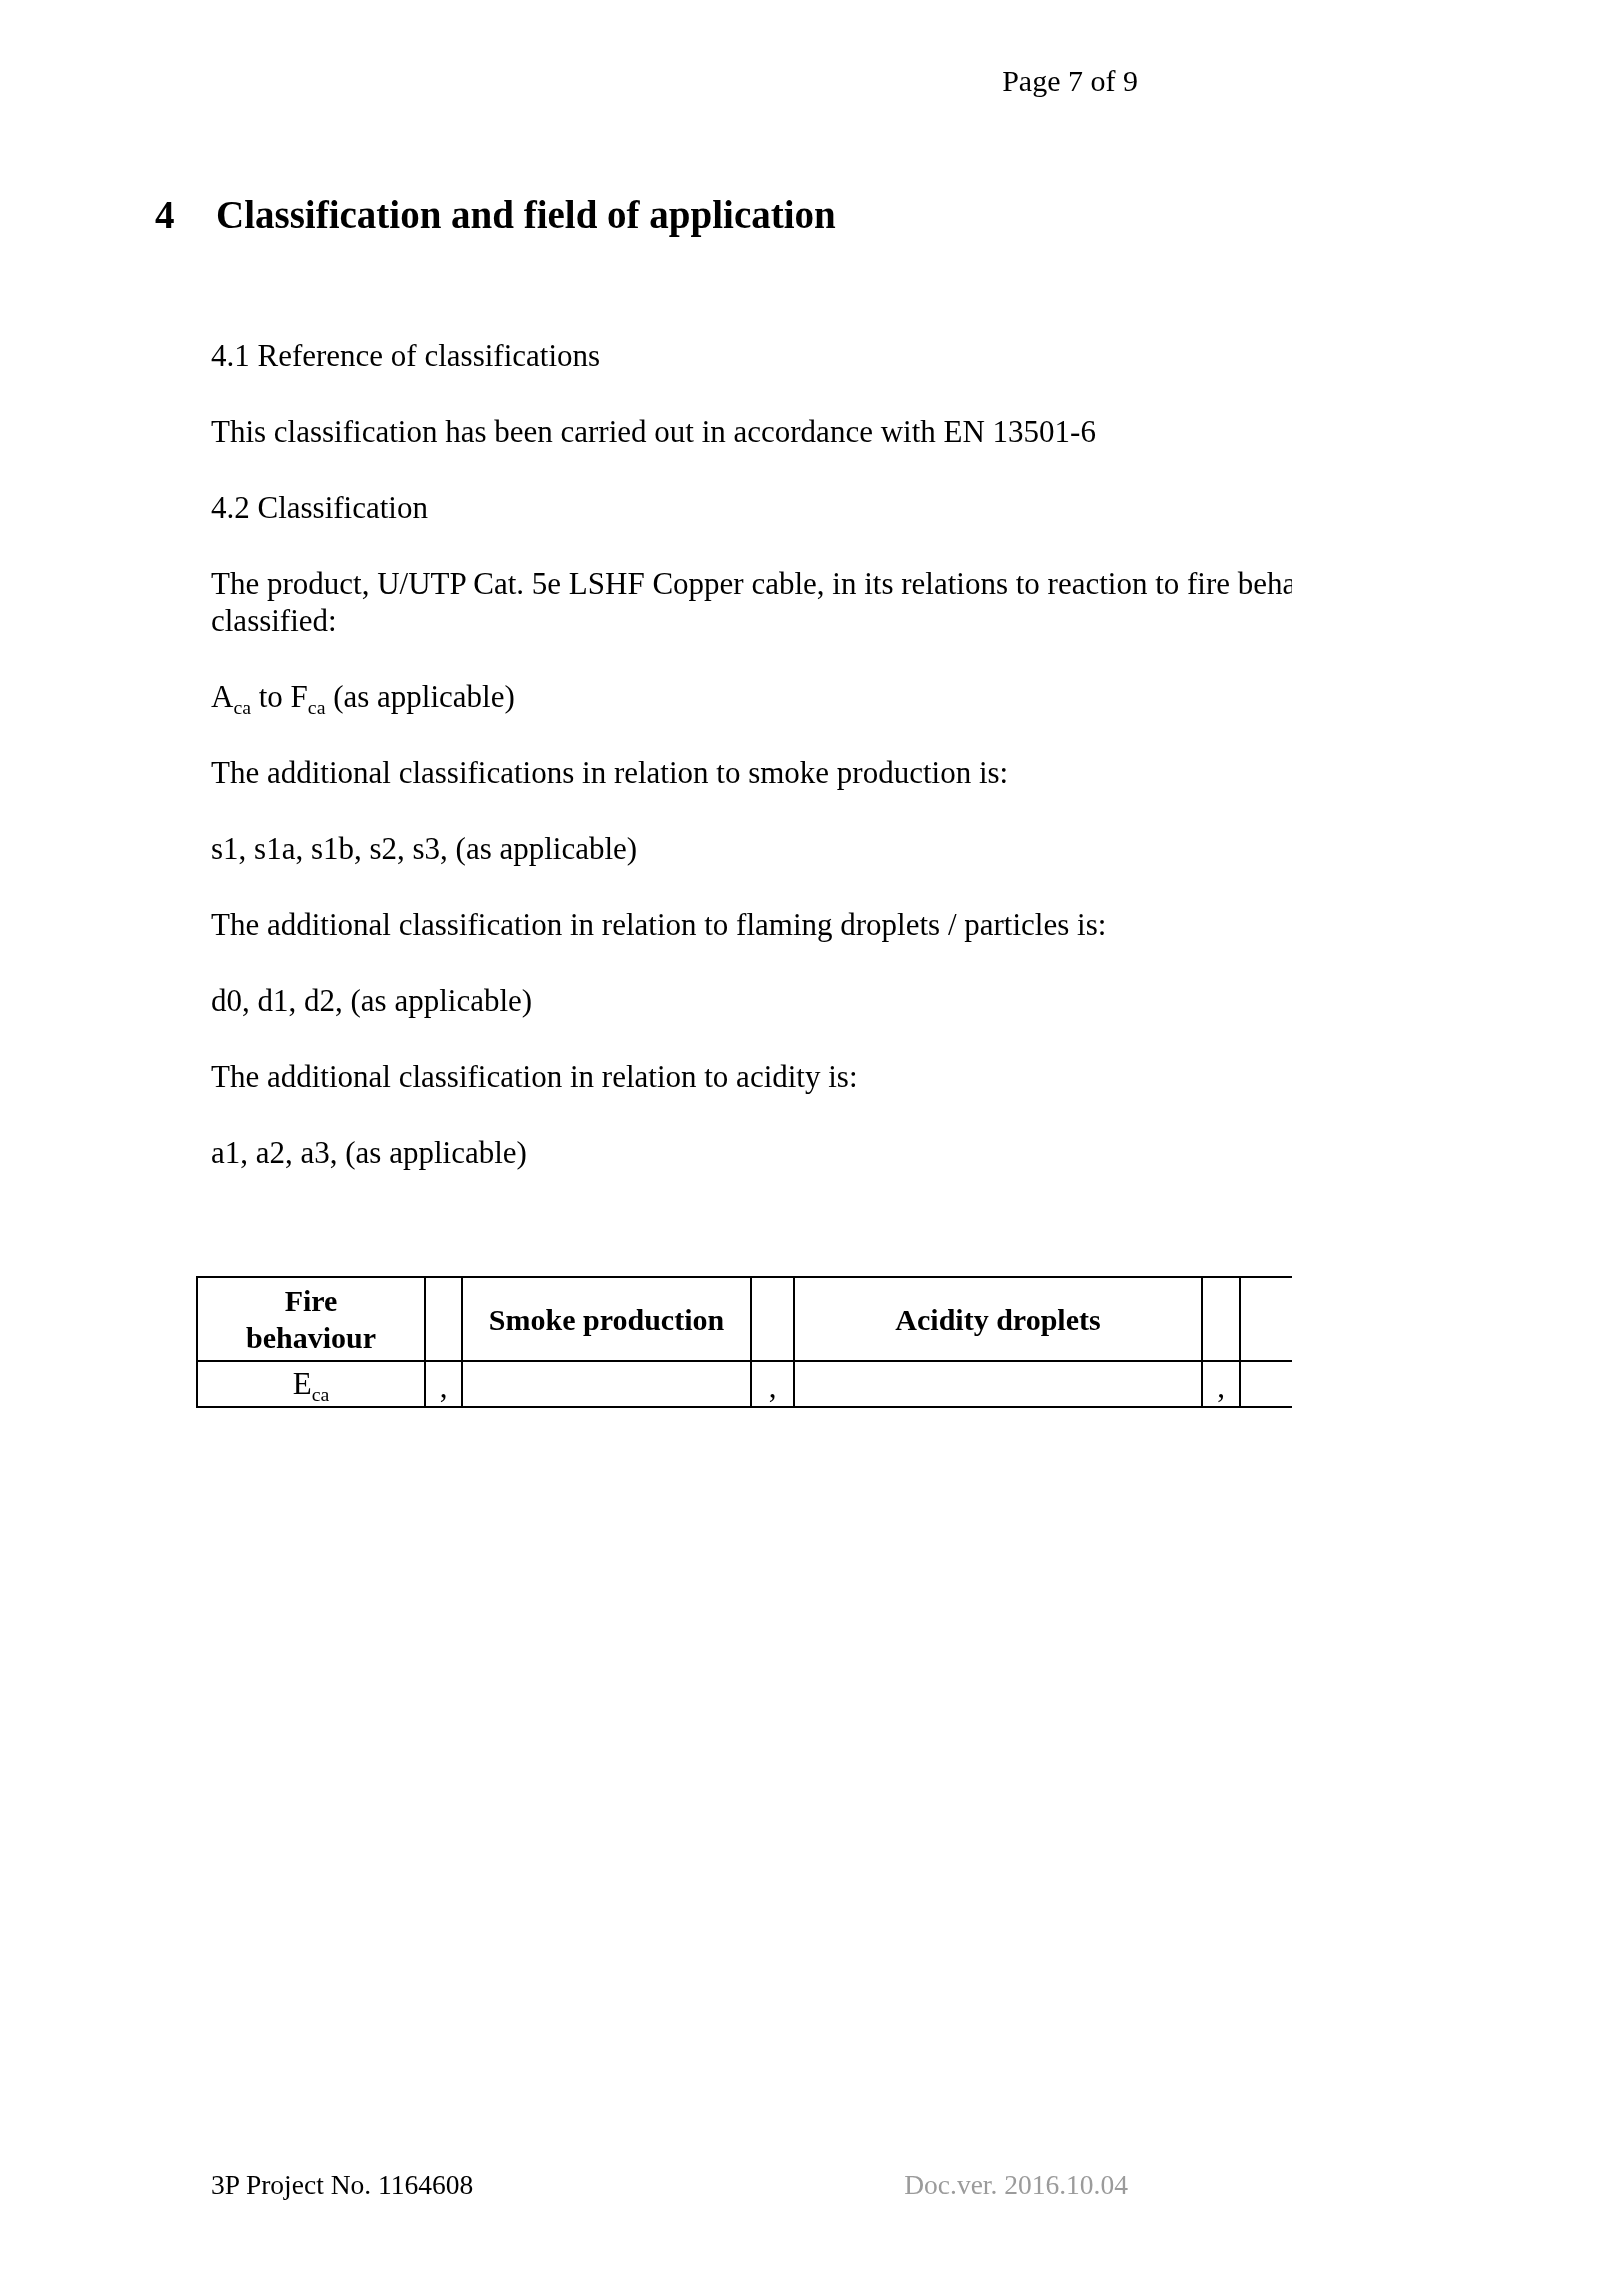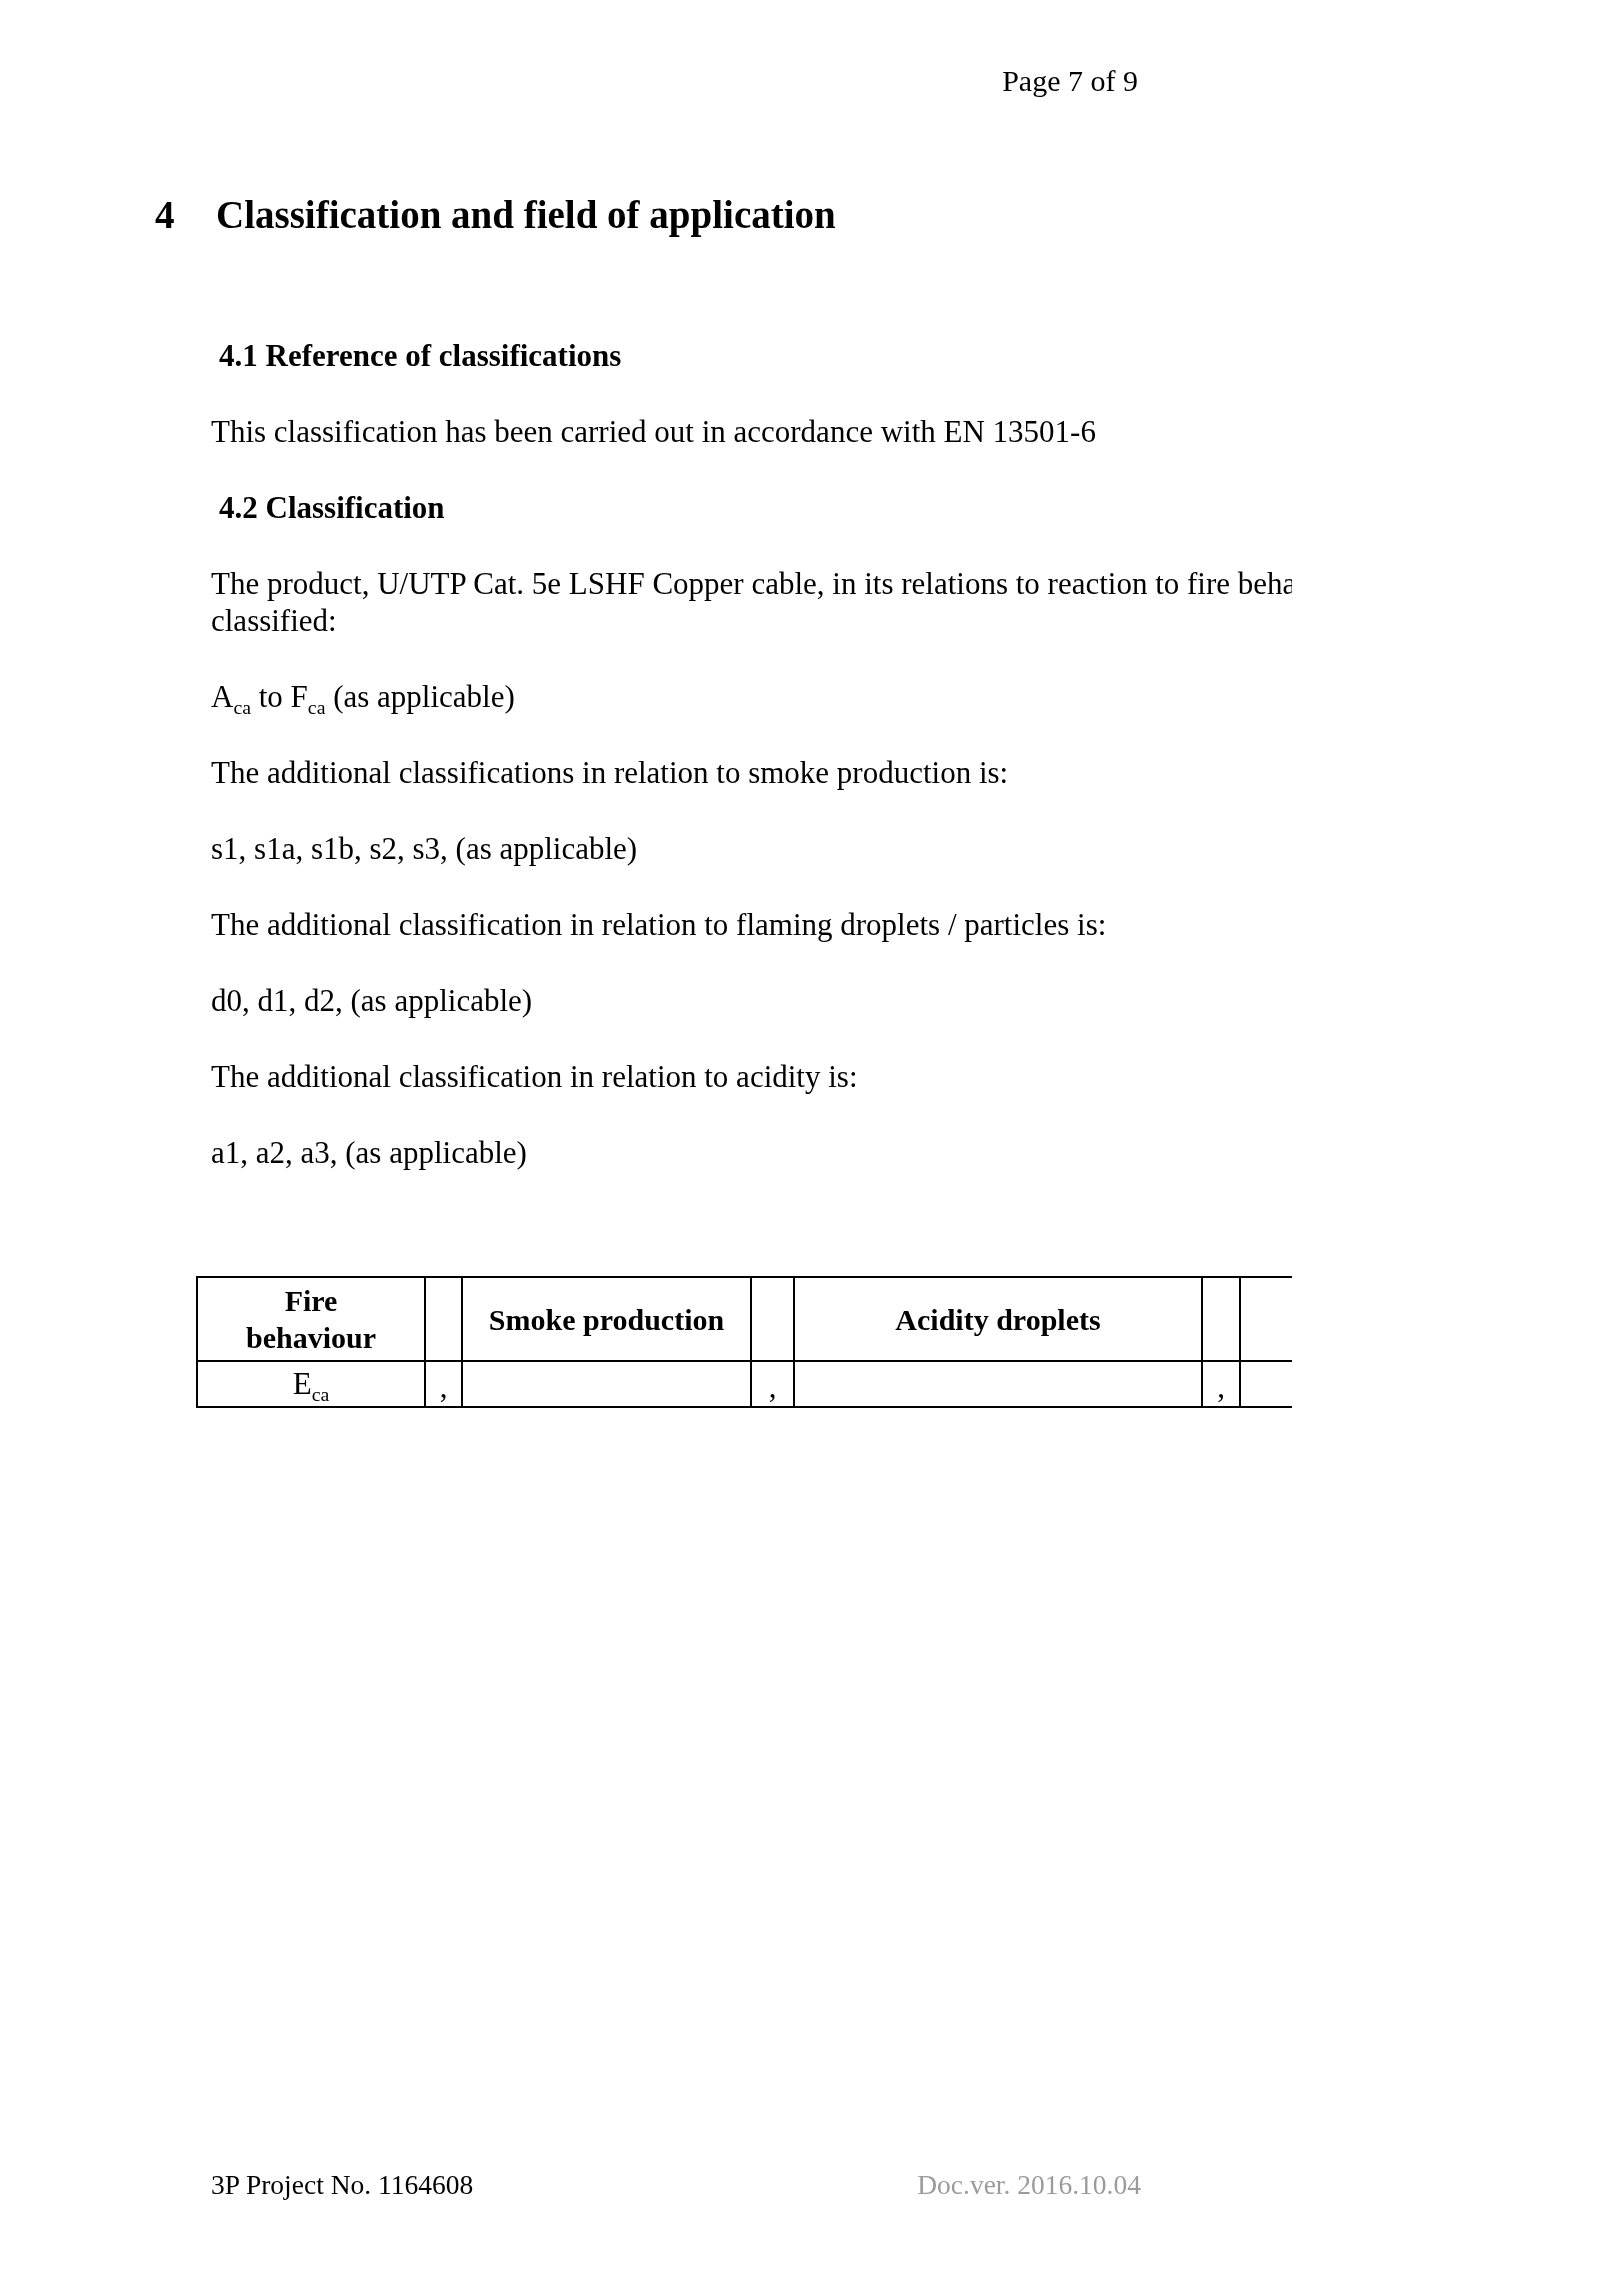--- a/index.html
+++ b/index.html
@@ -36,23 +36,23 @@
     display: inline-block;
     width: 61px;
   }
   .content {
     position: absolute;
     left: 211px;
     top: 337px;
     width: 1253px;
   }
   .content h2 {
-    margin: 39px 0 0 8px;
+    margin: 39px 0 0 0;
     font-size: 31px;
-    font-weight: bold;
+    font-weight: normal;
     line-height: 37px;
   }
   .content h2:first-child { margin-top: 0; }
   .content p {
     margin: 39px 0 0 0;
     font-size: 31px;
     line-height: 37px;
   }
   sub.sb {
     font-size: 0.64em;
@@ -90,21 +90,21 @@
     text-align: center;
     padding-bottom: 1.3px;
   }
   .th-fire-inner {
     display: inline-block;
     max-width: 177px;
   }
   .footer {
     position: absolute;
     left: 211px;
-    right: 151px;
+    right: 164px;
     top: 2169px;
     display: flex;
     justify-content: space-between;
     align-items: baseline;
     font-size: 27.5px;
     line-height: 31px;
     gap: 28px;
   }
   .footer .doc-version {
     color: #9b9b9b;

